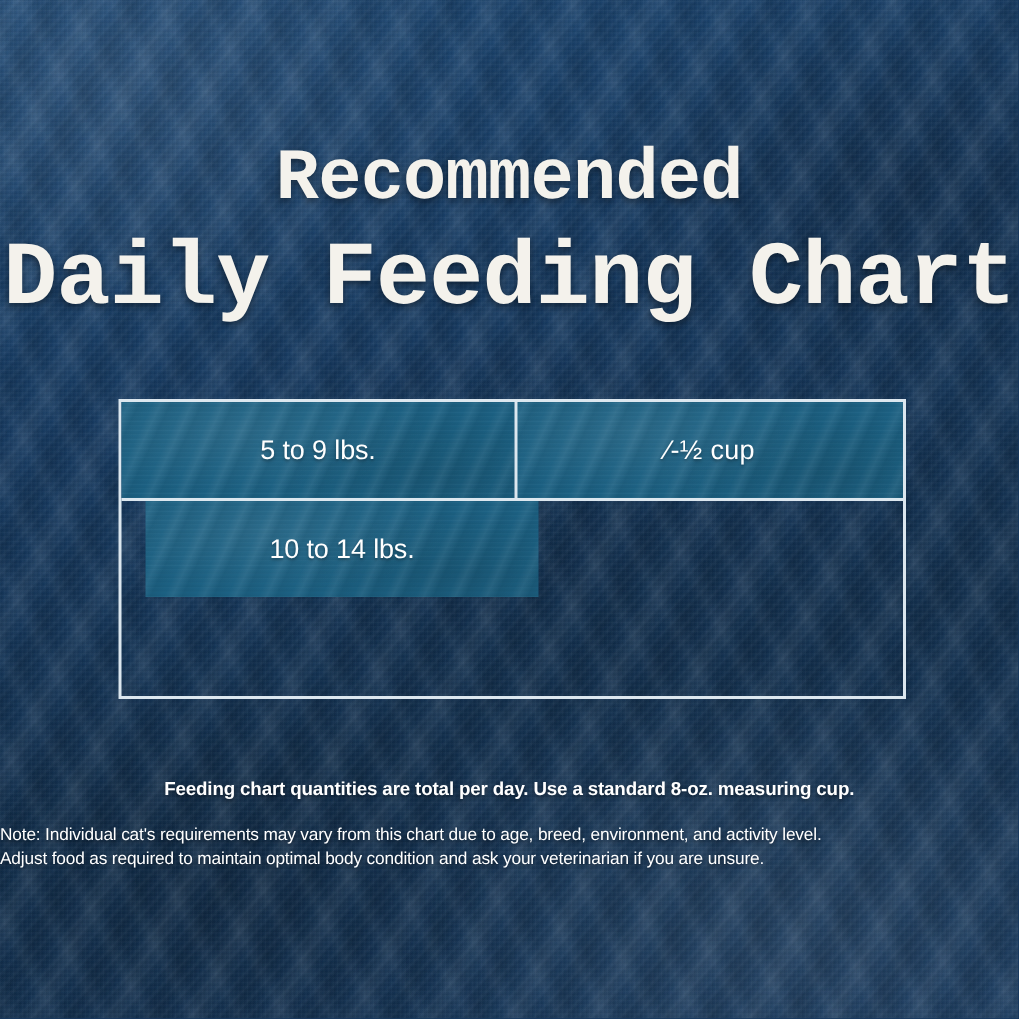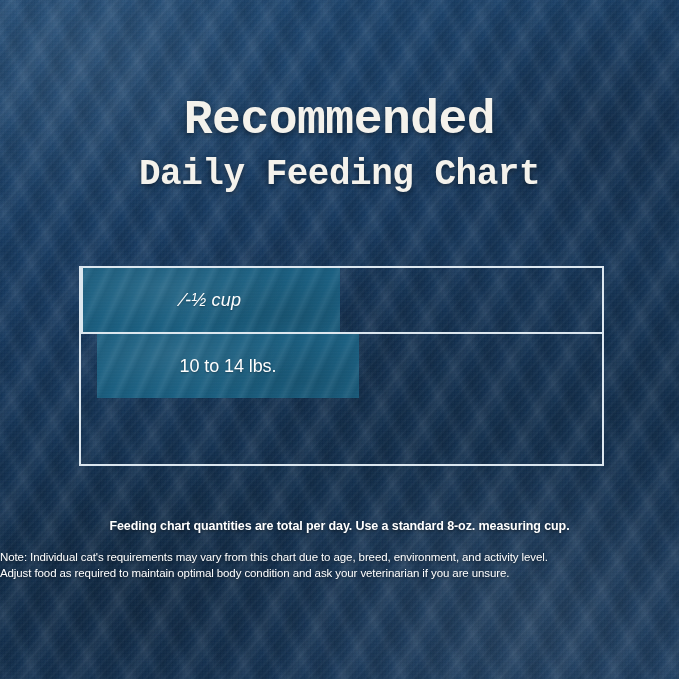--- a/index.html
+++ b/index.html
@@ -88,21 +88,21 @@
   .title-line {
     font-family: Liberation Mono, monospace;
     font-weight: bold;
     color: #f4f2ec;
     letter-spacing: -0.5px;
     line-height: 1.02;
     text-shadow: 0 2px 5px rgba(0,0,0,0.42);
     white-space: nowrap;
   }
   .title-line-1 { font-size: 48px; }
-  .title-line-2 { font-size: 36px; margin-top: 12px; }
+  .title-line-2 { font-size: 60px; margin-top: 12px; }
 
   
   .chart-table {
     position: absolute;
     left: 79px;
     top: 266px;
     width: 525px;
     height: 200px;
     border: 2px solid #dce7ef;
     box-sizing: border-box;
@@ -148,21 +148,21 @@
         rgba(0,0,0,0.050) 11px,
         rgba(255,255,255,0.000) 19px),
       repeating-linear-gradient(0deg,
         rgba(255,255,255,0.025) 0px,
         rgba(0,0,0,0.030) 1px,
         rgba(255,255,255,0.000) 3px),
       radial-gradient(ellipse 180px 60px at 30% 30%, rgba(255,255,255,0.07), rgba(255,255,255,0) 70%),
       radial-gradient(ellipse 160px 60px at 80% 75%, rgba(0,0,0,0.10), rgba(0,0,0,0) 70%);
     text-shadow: 0 1px 2px rgba(0,0,0,0.30);
   }
-  .row-data .cell.cell-right { letter-spacing: 0.2px; font-style: italic; }
+  .row-data .cell.cell-right { letter-spacing: 0.2px; }
 
   
   .footer-strong {
     position: absolute;
     top: 519px;
     left: 0;
     width: 679px;
     text-align: center;
     font-size: 12.5px;
     font-weight: bold;
@@ -194,20 +194,21 @@
 
   <div class="title-block">
     <div class="title-line title-line-1">Recommended</div>
     <div class="title-line title-line-2">Daily Feeding Chart</div>
   </div>
 
   <div class="chart-table">
 
 
     <div class="table-row row-data">
+      <div class="cell cell-left">5 to 9 lbs.</div>
       <div class="cell cell-right">⁄-½ cup</div>
     </div>
 
     <div class="table-row row-data">
       <div class="cell cell-left">10 to 14 lbs.</div>
     </div>
 
   </div>
 
   <div class="footer-strong">Feeding chart quantities are total per day. Use a standard 8-oz. measuring cup.</div>

